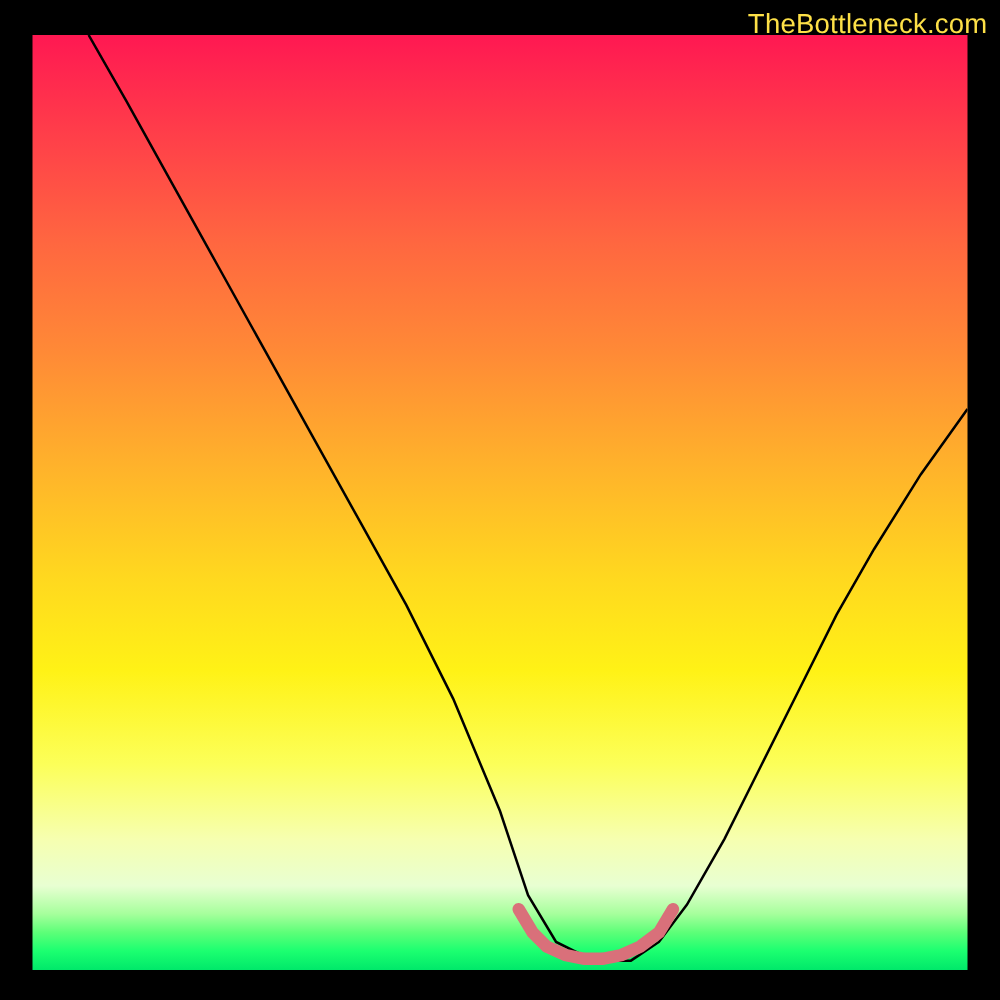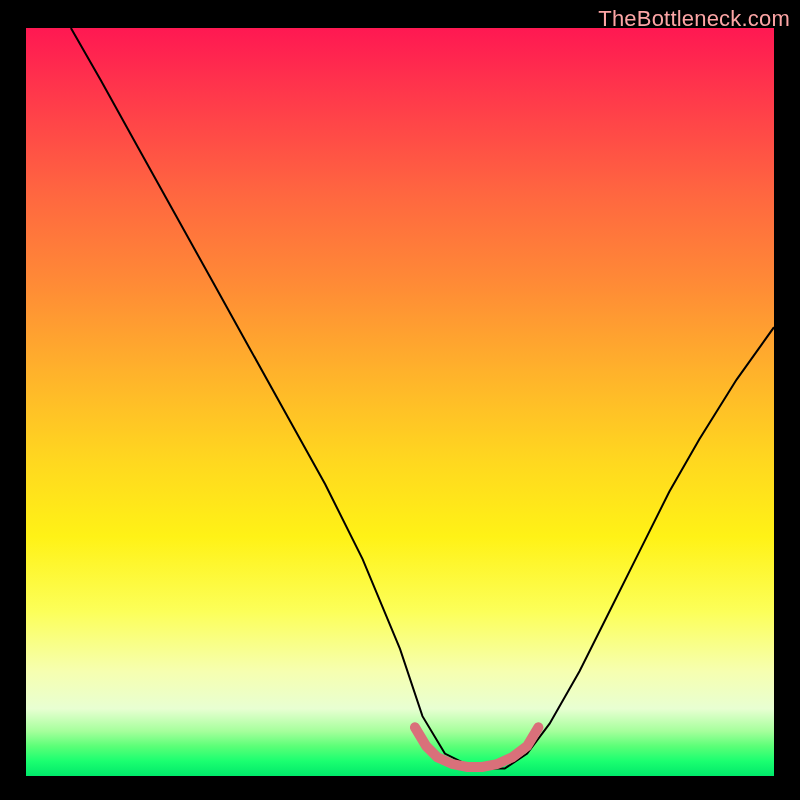--- a/index.html
+++ b/index.html
@@ -8,21 +8,21 @@
     height: 800px;
     background: #000;
     position: relative;
     overflow: hidden;
     font-family: Arial, sans-serif;
   }
   .watermark {
     position: absolute;
     top: 6px;
     right: 10px;
-    color: #fca5a5;
+    color: #fde047;
     font-size: 22px;
     font-weight: 500;
     z-index: 10;
     letter-spacing: 0.2px;
   }
   .plot-area {
     position: absolute;
     left: 26px;
     top: 28px;
     width: 748px;

